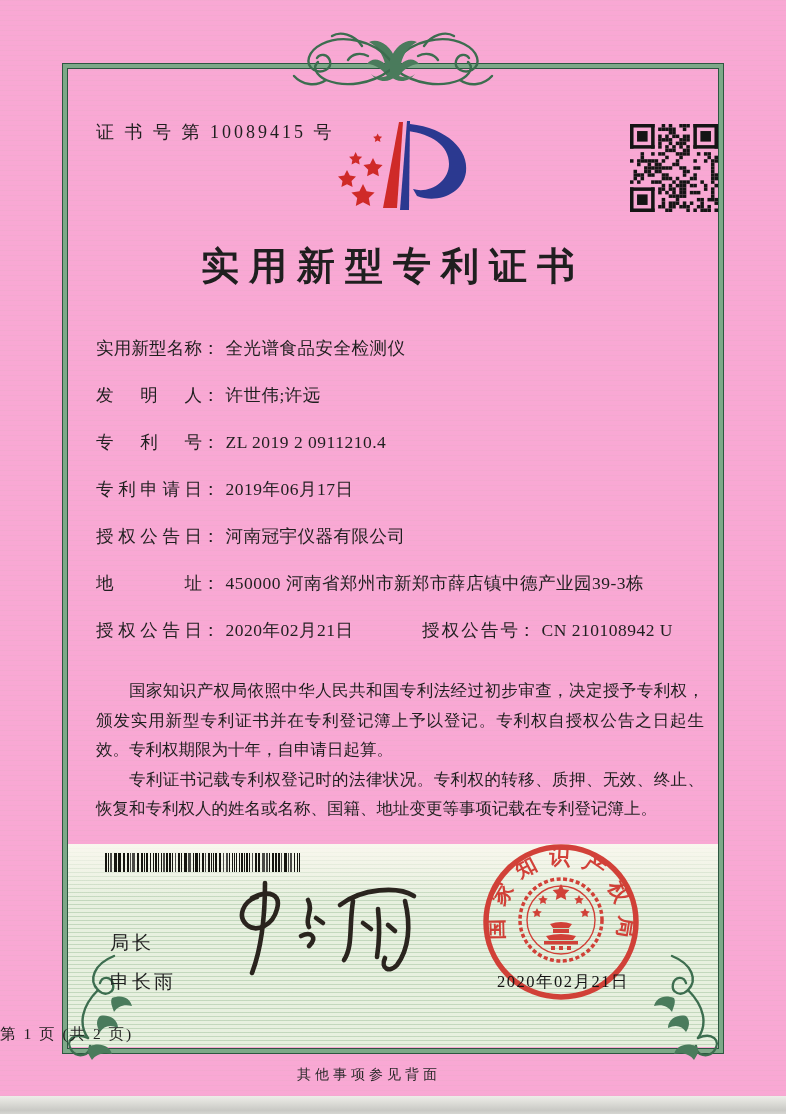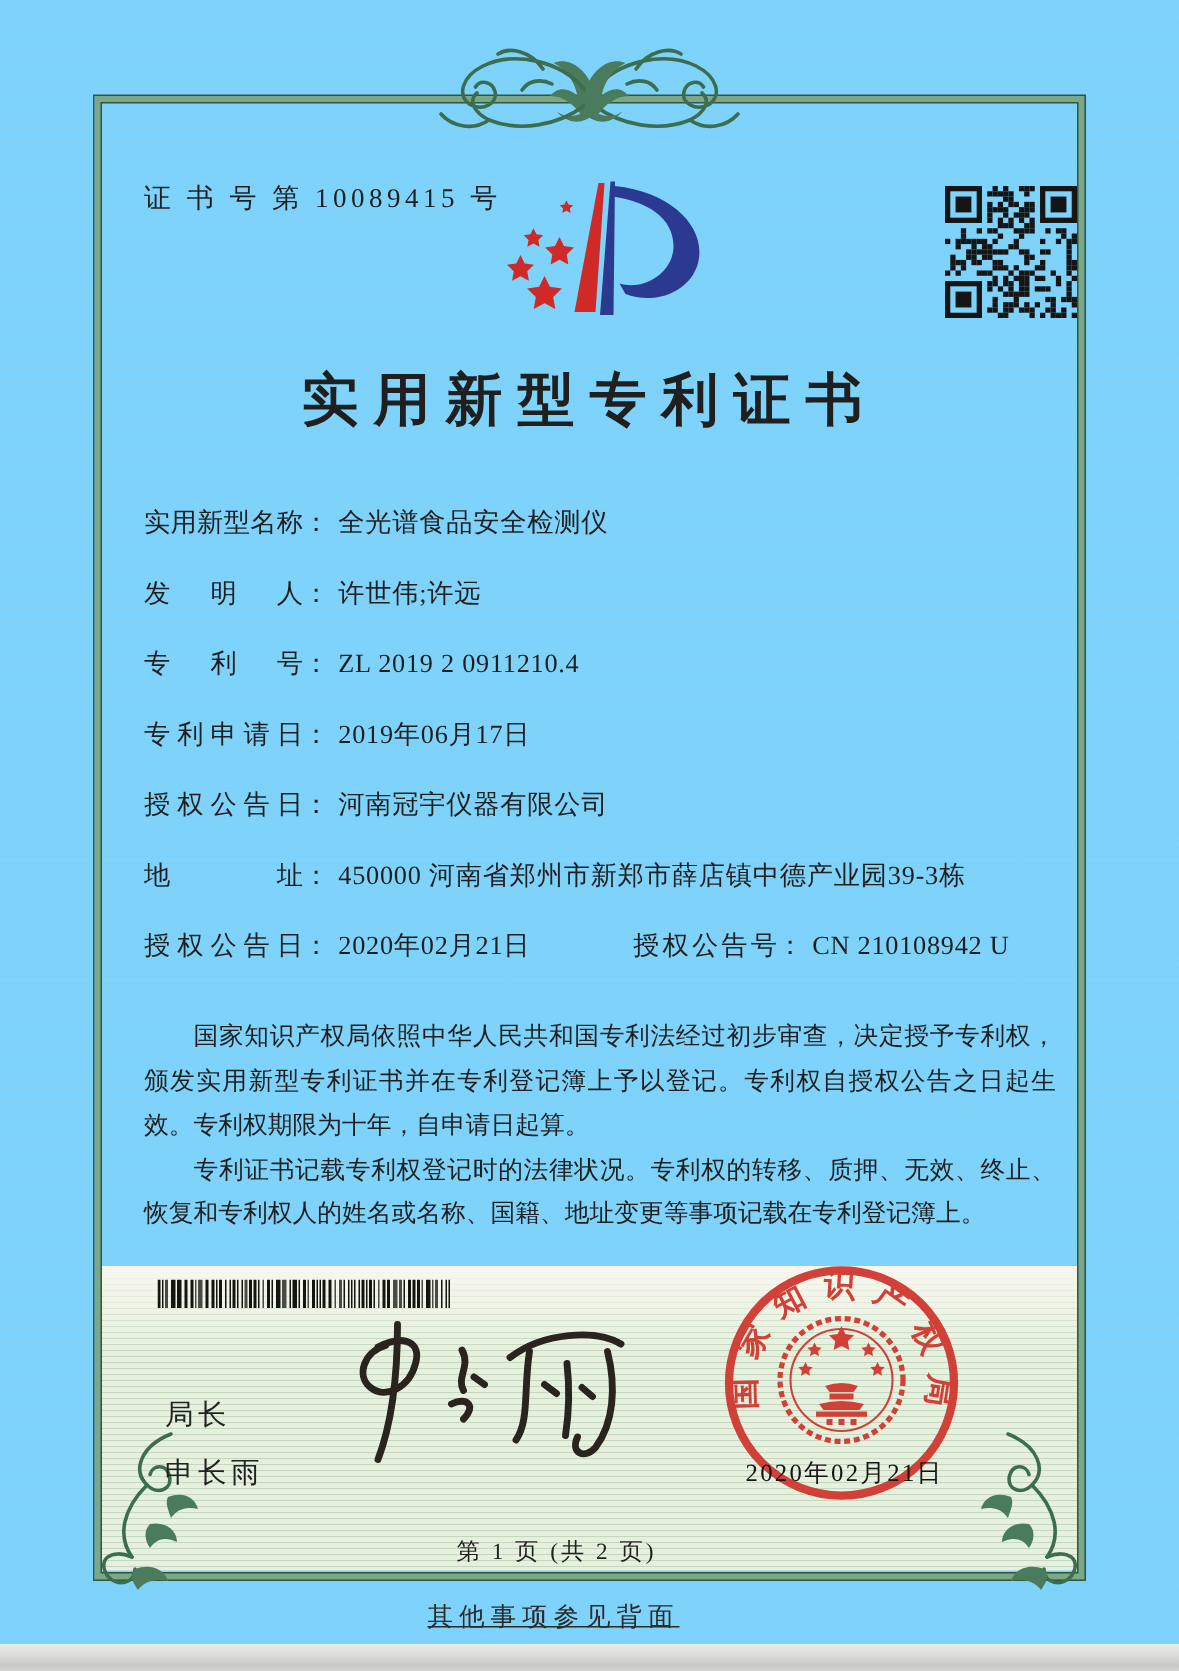--- a/index.html
+++ b/index.html
@@ -1,18 +1,18 @@
 <!DOCTYPE html>
 <html><head>
 <meta charset="utf-8">
 <style>
   html,body{margin:0;padding:0;background:#e8e6e0;}
   #page{
     position:relative;width:786px;height:1114px;margin:0 auto;
-    background:#7dd3fc;overflow:hidden;
+    background:#f9a8d4;overflow:hidden;
     font-family:"Liberation Serif","DejaVu Serif",serif;color:#1f1f1f;
   }
   #page::after{ 
     content:"";position:absolute;inset:0;pointer-events:none;z-index:0;
     background:repeating-linear-gradient(180deg,rgba(170,180,150,0.07) 0 1px,transparent 1px 5px);
   }
   
   .frame{
     position:absolute;left:62px;top:63px;width:660px;height:989px;z-index:2;
     border:1px solid #2d5741;
@@ -58,22 +58,22 @@
   .bodytxt p{margin:0;text-indent:2em;}
   
   .barcode{position:absolute;left:105px;top:853px;width:200px;height:19px;z-index:4;}
   .director{position:absolute;left:110px;top:901px;z-index:4;
     font-family:"Liberation Sans","DejaVu Sans",sans-serif;font-size:19px;letter-spacing:3px;color:#222;margin-top:29px;}
   .director .line2{margin-top:13px;}
   .sign{position:absolute;left:212px;top:874px;width:225px;height:108px;z-index:5;}
   .seal{position:absolute;left:471px;top:832px;width:180px;height:180px;z-index:5;opacity:0.93;}
   .sealdate{position:absolute;left:488px;top:971px;width:150px;text-align:center;z-index:6;
     font-size:16.5px;letter-spacing:1.5px;color:#141414;}
-  .pageinfo{position:absolute;left:0;top:1024px;width:742px;text-align:center;z-index:4;font-size:15.5px;letter-spacing:2px;}
-  .backnote{position:absolute;left:0;top:1066px;width:738px;text-align:center;z-index:4;font-size:17px;letter-spacing:4px;color:#2a2a2a;text-decoration:underline;}
+  .pageinfo{position:absolute;left:0;top:1024px;width:742px;text-align:left;z-index:4;font-size:15.5px;letter-spacing:2px;}
+  .backnote{position:absolute;left:0;top:1066px;width:738px;text-align:center;z-index:4;font-size:14px;letter-spacing:4px;color:#2a2a2a;}
   .bottom-edge{position:absolute;left:0;top:1096px;width:786px;height:18px;z-index:7;
     background:linear-gradient(180deg,#eeeee9 0%,#c9c9c5 80%,#d6d6d2 100%);}
   .g{stroke:#3c6d4f;stroke-width:2.4;fill:none;stroke-linecap:round;}
   .gf{fill:#4a7b5c;stroke:none;}
 </style>
 </head>
 <body>
 
 <div id="page">
 

